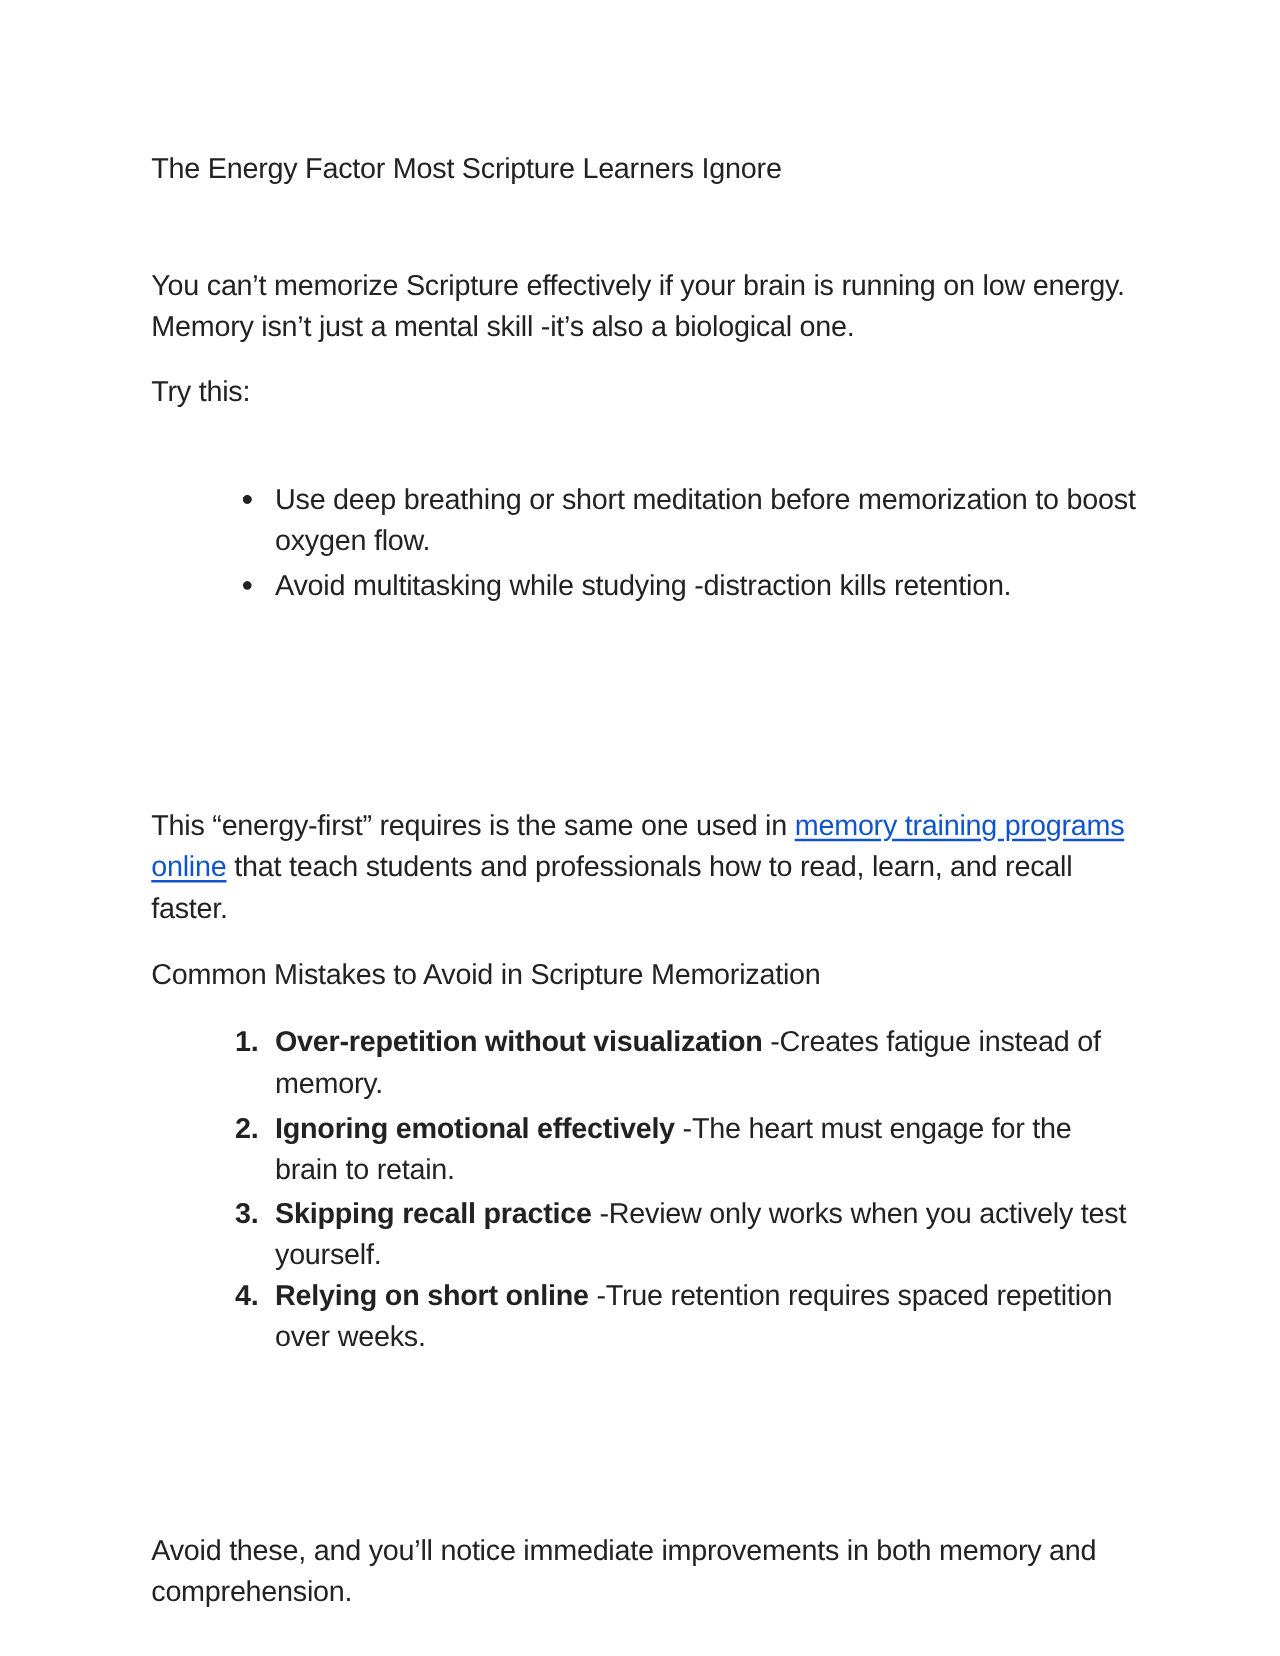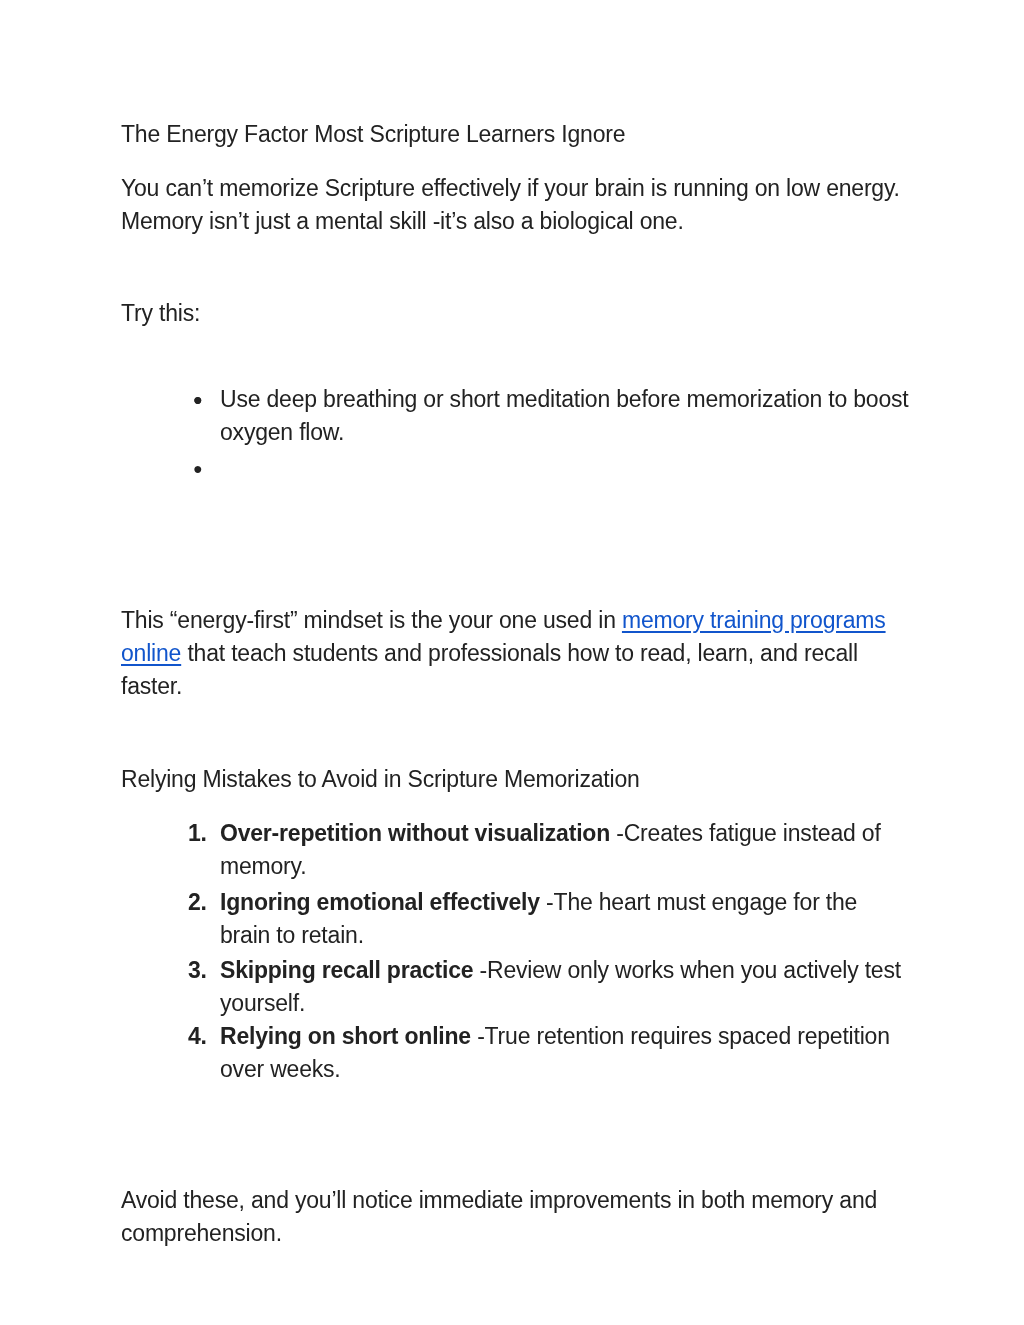--- a/index.html
+++ b/index.html
@@ -2,21 +2,21 @@
 <html><head>
   <meta charset="utf-8">
   <style>
     html, body { margin: 0; padding: 0; background: #ffffff; }
     body {
       width: 1024px; height: 1325px; position: relative; overflow: hidden;
       font-family: "Liberation Sans", sans-serif; color: #222222;
     }
     .page { position: absolute; left: 121px; top: 0; width: 790px; }
     .h { position: absolute; left: 0; font-weight: normal; font-size: 23px; letter-spacing: -0.2px; white-space: nowrap; }
-    .p { position: absolute; left: 0; font-size: 23px; line-height: 33px; letter-spacing: -0.2px; width: 790px; }
+    .p { position: absolute; left: 0; font-size: 23px; line-height: 33px; letter-spacing: -0.2px; width: 790px; margin-top: 40px; }
     .list { position: absolute; left: 0; width: 790px; margin: 0; padding: 0; list-style: none; }
     .li { position: relative; padding-left: 99px; font-size: 23px; line-height: 33px; letter-spacing: -0.2px; }
     .bullet { position: absolute; left: 72px; top: 0; font-size: 16px; line-height: 33px; }
     .num { position: absolute; left: 67px; top: 0; font-weight: bold; }
     a.link { color: #1155cc; text-decoration: underline; text-underline-offset: 3px; }
     b { font-weight: bold; }
   </style>
 </head>
 <body>
 
@@ -31,28 +31,29 @@
   <ul class="list" style="top:383px;">
     <li class="li">
       <span class="bullet">●</span>
     </li>
     <li class="li">
       <span class="bullet">●</span>
       <span>Use deep breathing or short meditation before memorization to boost oxygen flow.</span>
     </li>
     <li class="li" style="margin-top:3px;">
       <span class="bullet">●</span>
+      <span>Avoid multitasking while studying -distraction kills retention.</span>
     </li>
   </ul>
 
   <div class="p" style="top:604px;">
-    <span>This “energy-first” mindset is the your one used in </span><a class="link" href="#">memory training programs online</a><span> that teach students and professionals how to read, learn, and recall faster.</span>
+    <span>This “energy-first” requires is the same one used in </span><a class="link" href="#">memory training programs online</a><span> that teach students and professionals how to read, learn, and recall faster.</span>
   </div>
 
-  <div class="h" style="top:766px;">Relying Mistakes to Avoid in Scripture Memorization</div>
+  <div class="h" style="top:766px;">Common Mistakes to Avoid in Scripture Memorization</div>
 
   <ol class="list" style="top:817px;">
     <li class="li">
       <span class="num">1.</span>
       <b>Over-repetition without visualization</b><span> -Creates fatigue instead of memory.</span>
     </li>
     <li class="li" style="margin-top:3px;">
       <span class="num">2.</span>
       <b>Ignoring emotional effectively</b><span> -The heart must engage for the brain to retain.</span>
     </li>

